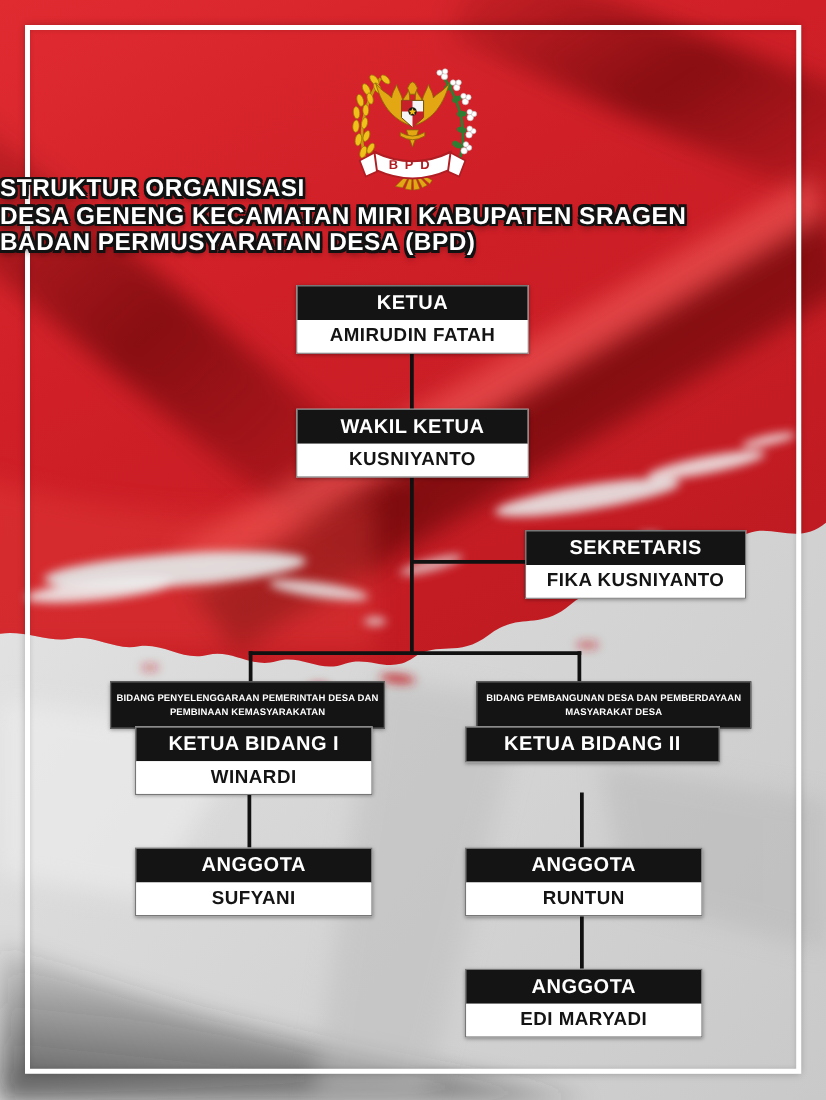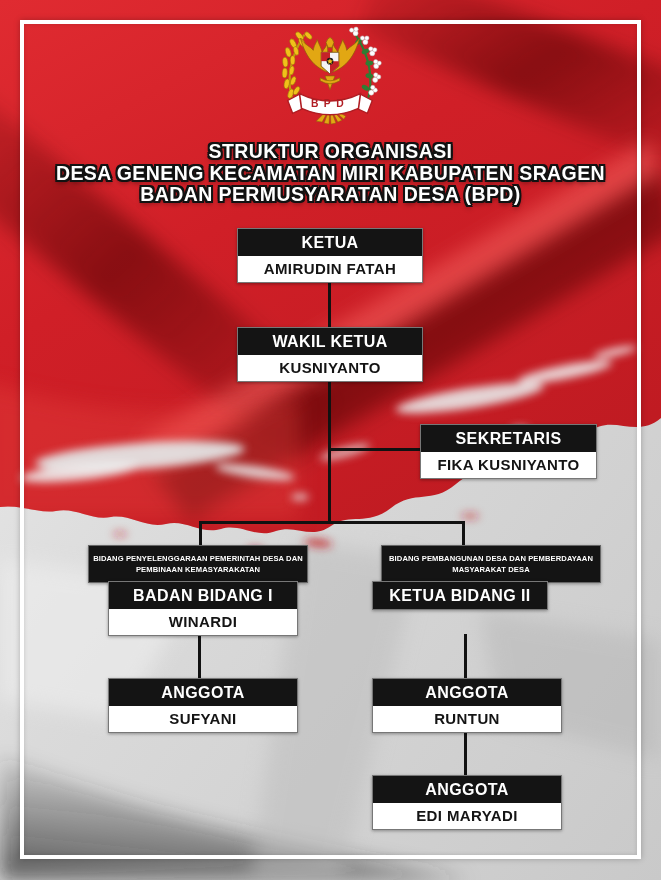--- a/index.html
+++ b/index.html
@@ -10,24 +10,24 @@
     font-family:"Liberation Sans", sans-serif;
     margin:0 auto;
   }
   .bg{position:absolute;left:0;top:0;width:661px;height:880px;display:block;}
   .frame{
     position:absolute;left:20px;top:20px;right:20px;bottom:21px;
     border:4px solid #ffffff;
     box-shadow:0 0 6px rgba(0,0,0,.25), inset 0 0 4px rgba(0,0,0,.15);
     pointer-events:none;
   }
-  .logo{position:absolute;left:271px;top:14px;width:118px;height:112px;}
+  .logo{position:absolute;left:271px;top:42px;width:118px;height:112px;}
   .title{
     position:absolute;left:0;top:141px;width:661px;
-    text-align:center;color:#ffffff;font-weight:bold;
+    color:#ffffff;font-weight:bold;
     font-size:19.5px;line-height:21.5px;letter-spacing:.4px;
     text-shadow:
       -2px -2px 0 #121212, 2px -2px 0 #121212,
       -2px 2px 0 #121212, 2px 2px 0 #121212,
       -2px 0 0 #121212, 2px 0 0 #121212,
       0 -2px 0 #121212, 0 2px 0 #121212,
       0 3px 5px rgba(0,0,0,.55);
   }
   .connector{position:absolute;background:#111111;}
   .orgbox{
@@ -284,32 +284,32 @@
   </div>
 
   <div class="orgbox" style="left:420px;top:424px;width:177px;">
     <div class="head">SEKRETARIS</div>
     <div class="body">FIKA KUSNIYANTO</div>
   </div>
 
   <div class="divhead" style="left:88px;top:545px;width:220px;height:33px;">BIDANG PENYELENGGARAAN PEMERINTAH DESA DAN PEMBINAAN KEMASYARAKATAN</div>
 
   <div class="orgbox" style="left:108px;top:581px;width:190px;">
-    <div class="head">BADAN BIDANG I</div>
+    <div class="head">KETUA BIDANG I</div>
     <div class="body">WINARDI</div>
   </div>
 
   <div class="orgbox" style="left:108px;top:678px;width:190px;">
     <div class="head">ANGGOTA</div>
     <div class="body">SUFYANI</div>
   </div>
 
   <div class="divhead" style="left:352px;top:545px;width:220px;height:33px;margin-left:29px;">BIDANG PEMBANGUNAN DESA DAN PEMBERDAYAAN MASYARAKAT DESA</div>
 
-  <div class="orgbox" style="left:372px;top:581px;width:176px;">
+  <div class="orgbox" style="left:372px;top:581px;width:204px;">
     <div class="head">KETUA BIDANG II</div>
   </div>
 
   <div class="orgbox" style="left:372px;top:678px;width:190px;">
     <div class="head">ANGGOTA</div>
     <div class="body">RUNTUN</div>
   </div>
 
   <div class="orgbox" style="left:372px;top:775px;width:190px;">
     <div class="head">ANGGOTA</div>

